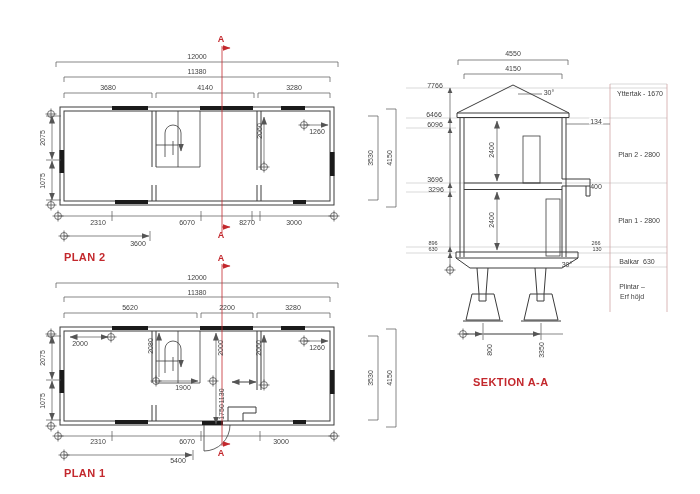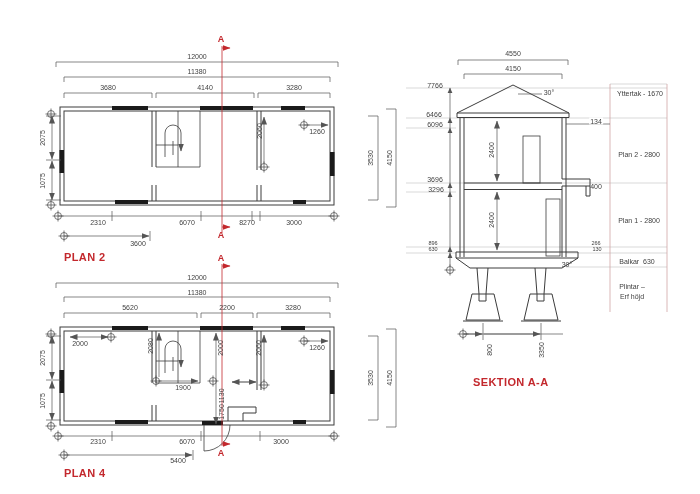--- a/index.html
+++ b/index.html
@@ -221,21 +221,21 @@
 <span class="r" style="left:221px;top:412px">1750</span>
 <span class="t" style="left:183px;top:387px">1900</span>
 <span class="r" style="left:258px;top:348px">2060</span>
 <span class="t" style="left:317px;top:347px">1260</span>
 <span class="t" style="left:98px;top:441px">2310</span>
 <span class="t" style="left:187px;top:441px">6070</span>
 <span class="t" style="left:281px;top:441px">3000</span>
 <span class="t" style="left:178px;top:460px">5400</span>
 <span class="r" style="left:370px;top:378px">3530</span>
 <span class="r" style="left:389px;top:378px">4150</span>
-<span class="lbl" style="left:64px;top:468px">PLAN 4</span>
+<span class="lbl" style="left:64px;top:468px">PLAN 1</span>
 
 <span class="t" style="left:513px;top:53px">4550</span>
 <span class="t" style="left:513px;top:68px">4150</span>
 <span class="t" style="left:549px;top:92px">30°</span>
 <span class="t" style="left:435px;top:85px">7766</span>
 <span class="t" style="left:434px;top:114px">6466</span>
 <span class="t" style="left:435px;top:124px">6096</span>
 <span class="t" style="left:435px;top:179px">3696</span>
 <span class="t" style="left:436px;top:189px">3296</span>
 <span class="t sm" style="left:433px;top:244px">896</span>

